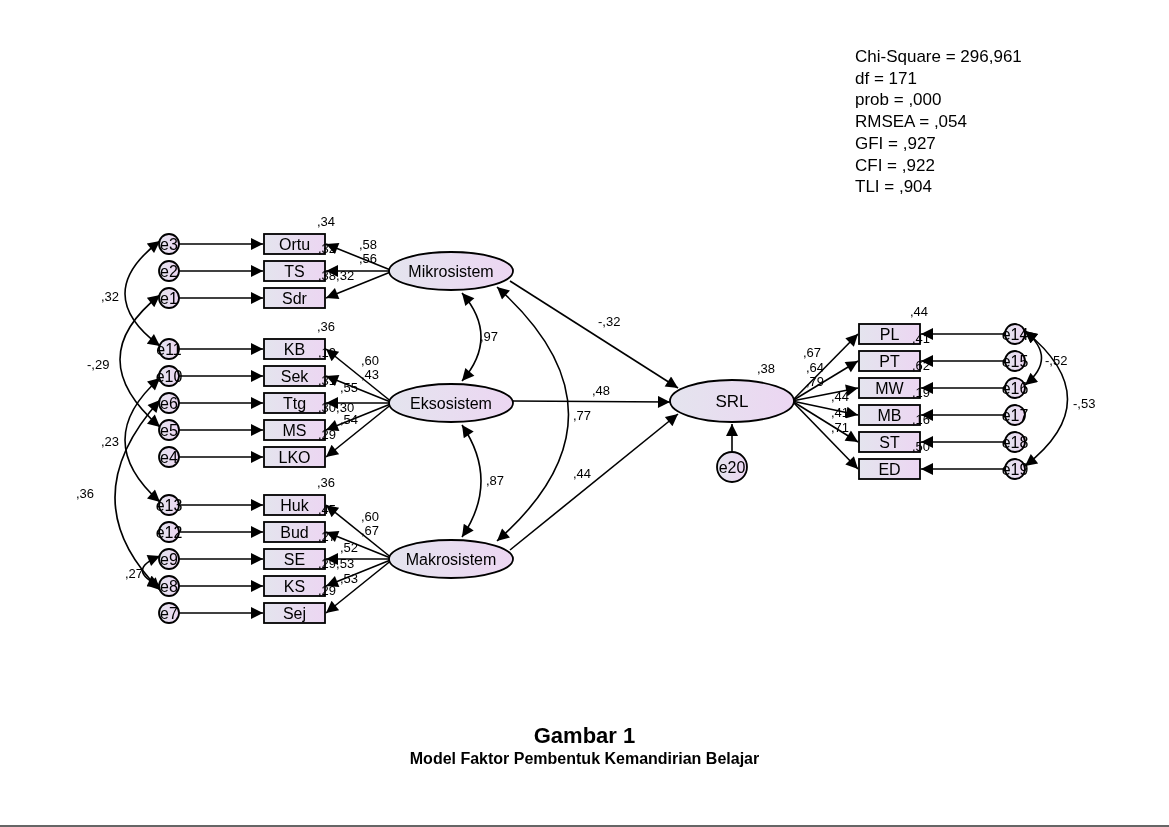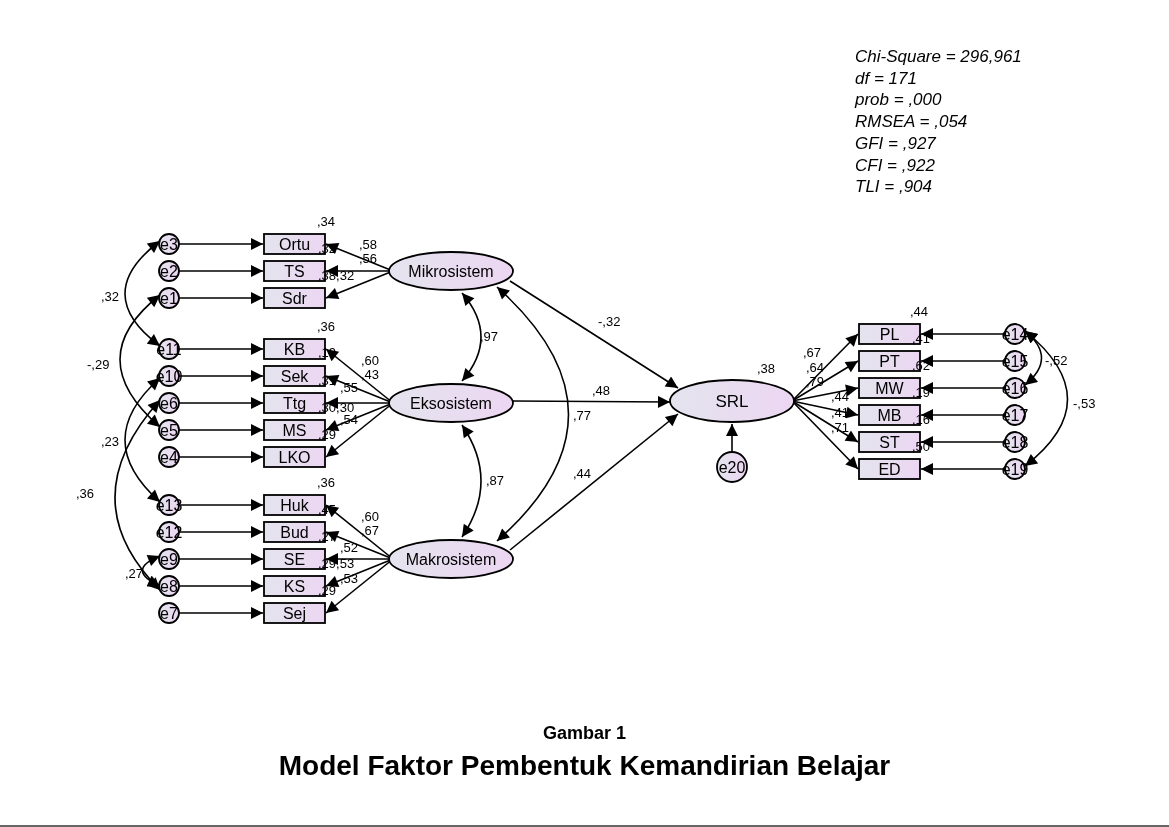--- a/index.html
+++ b/index.html
@@ -1,22 +1,22 @@
 <!DOCTYPE html>
 <html><head>
 <meta charset="utf-8">
 <style>
   html, body { margin:0; padding:0; background:#ffffff; }
   body { width:1169px; height:827px; position:relative; overflow:hidden; font-family:"Liberation Sans", sans-serif; }
   #diagram { position:absolute; left:0; top:0; }
   .fit { position:absolute; left:855px; top:46px; font-size:17px; line-height:21.7px; color:#000; }
-  .fit div { white-space:nowrap;font-style:italic; }
+  .fit div { white-space:nowrap; }
   .caption { position:absolute; left:0; width:1169px; text-align:center; font-weight:bold; color:#000; }
-  .cap1 { top:723px; font-size:18px; }
-  .cap2 { top:750px; font-size:28px; }
+  .cap1 { top:723px; font-size:22px; }
+  .cap2 { top:750px; font-size:16px; }
   .bottom-rule { position:absolute; left:0; top:825px; width:1169px; height:2px; background:#666; }
   svg text { font-family:"Liberation Sans", sans-serif; }
 </style>
 </head>
 <body>
 
 <svg id="diagram" width="1169" height="827" viewBox="0 0 1169 827" xmlns="http://www.w3.org/2000/svg">
   <defs>
     <linearGradient id="gradNode" x1="0" y1="0" x2="1" y2="0">
       <stop offset="0" stop-color="#e4e4ee"></stop>

